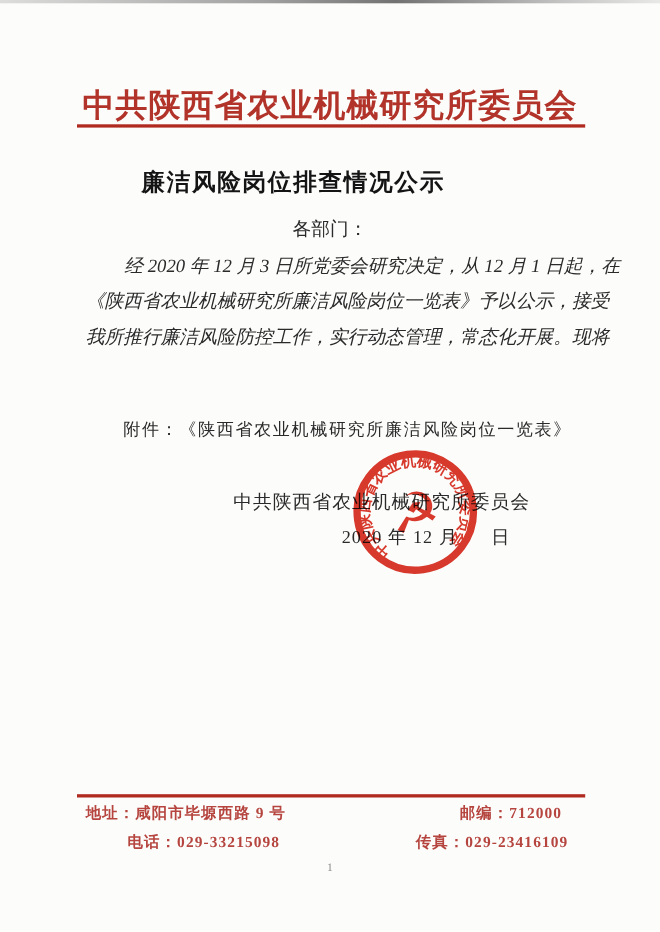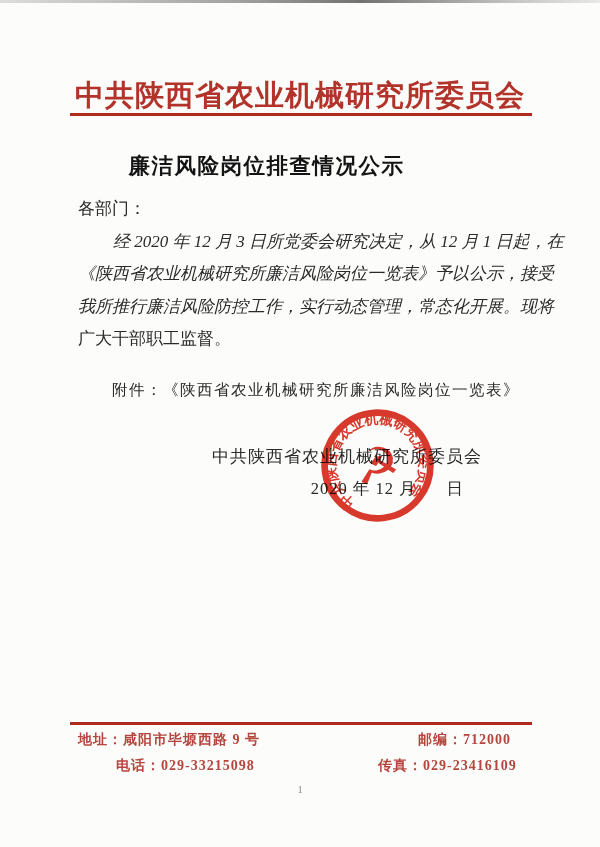--- a/index.html
+++ b/index.html
@@ -42,20 +42,21 @@
     color: var(--title_text, #141414);
     white-space: nowrap;
   }
   .body-block {
     position: absolute; top: 193px; left: 78px; width: 444px;
     font-size: 17px; color: var(--body_text, #2a2a2a);
   }
   .body-line {
     height: 32.5px; line-height: 32.5px;
     white-space: nowrap;
+    text-align: center;
   }
   .body-line.justify {
     text-align: justify;
     text-align-last: justify;
     font-style: italic;
   }
   .body-line.indent { padding-left: 35px; }
   .attachment-line {
     position: absolute; top: 380px; left: 112px;
     font-size: 15.5px; letter-spacing: 1.5px;
@@ -111,21 +112,20 @@
 
   <div class="rule rule-top"></div>
 
   <div class="doc-title">廉洁风险岗位排查情况公示</div>
 
   <div class="body-block">
     <div class="body-line">各部门：</div>
     <div class="body-line justify indent">经 2020 年 12 月 3 日所党委会研究决定，从 12 月 1 日起，在</div>
     <div class="body-line justify">《陕西省农业机械研究所廉洁风险岗位一览表》予以公示，接受</div>
     <div class="body-line justify">我所推行廉洁风险防控工作，实行动态管理，常态化开展。现将</div>
-    <div class="body-line">广大干部职工监督。</div>
   </div>
 
   <div class="attachment-line">附件：《陕西省农业机械研究所廉洁风险岗位一览表》</div>
 
   <div class="sig-org">中共陕西省农业机械研究所委员会</div>
 
   <div class="sig-date">
     <span>2020 年 12 月</span><span class="day-gap"></span><span>日</span>
   </div>
 

